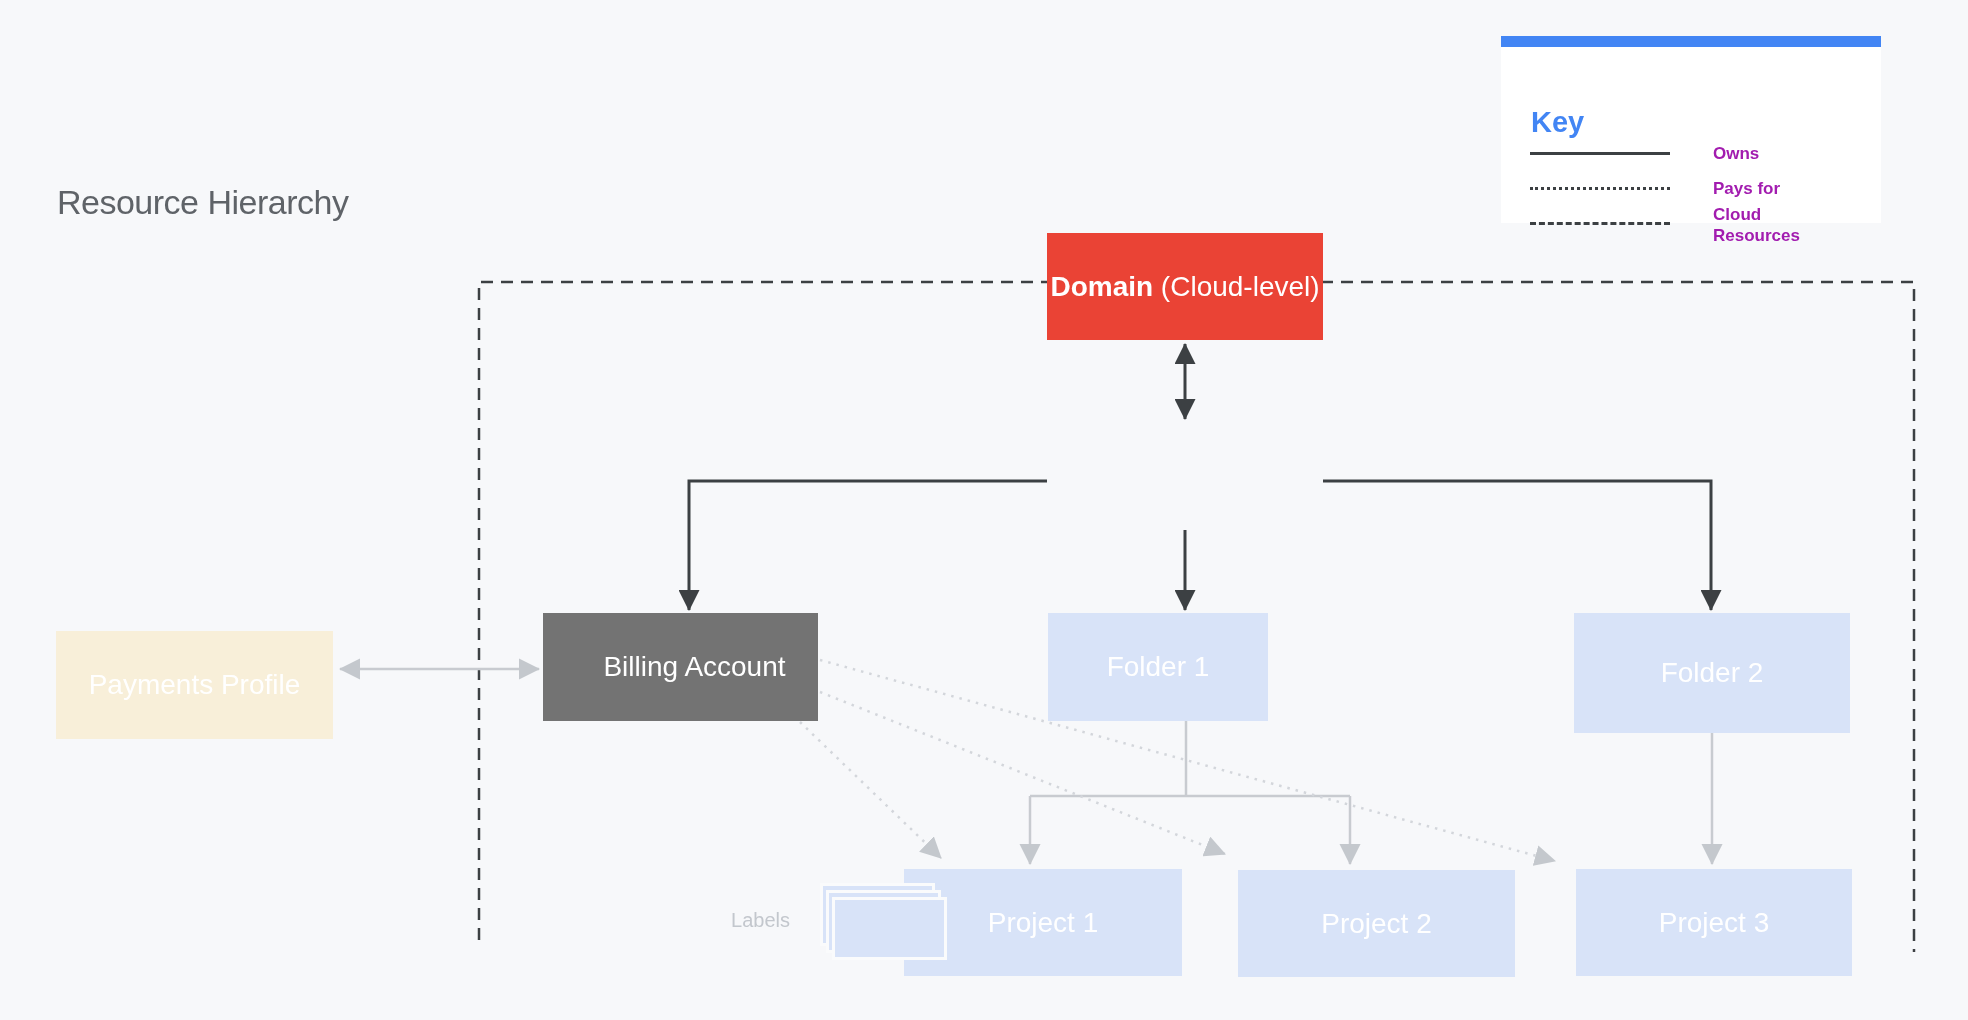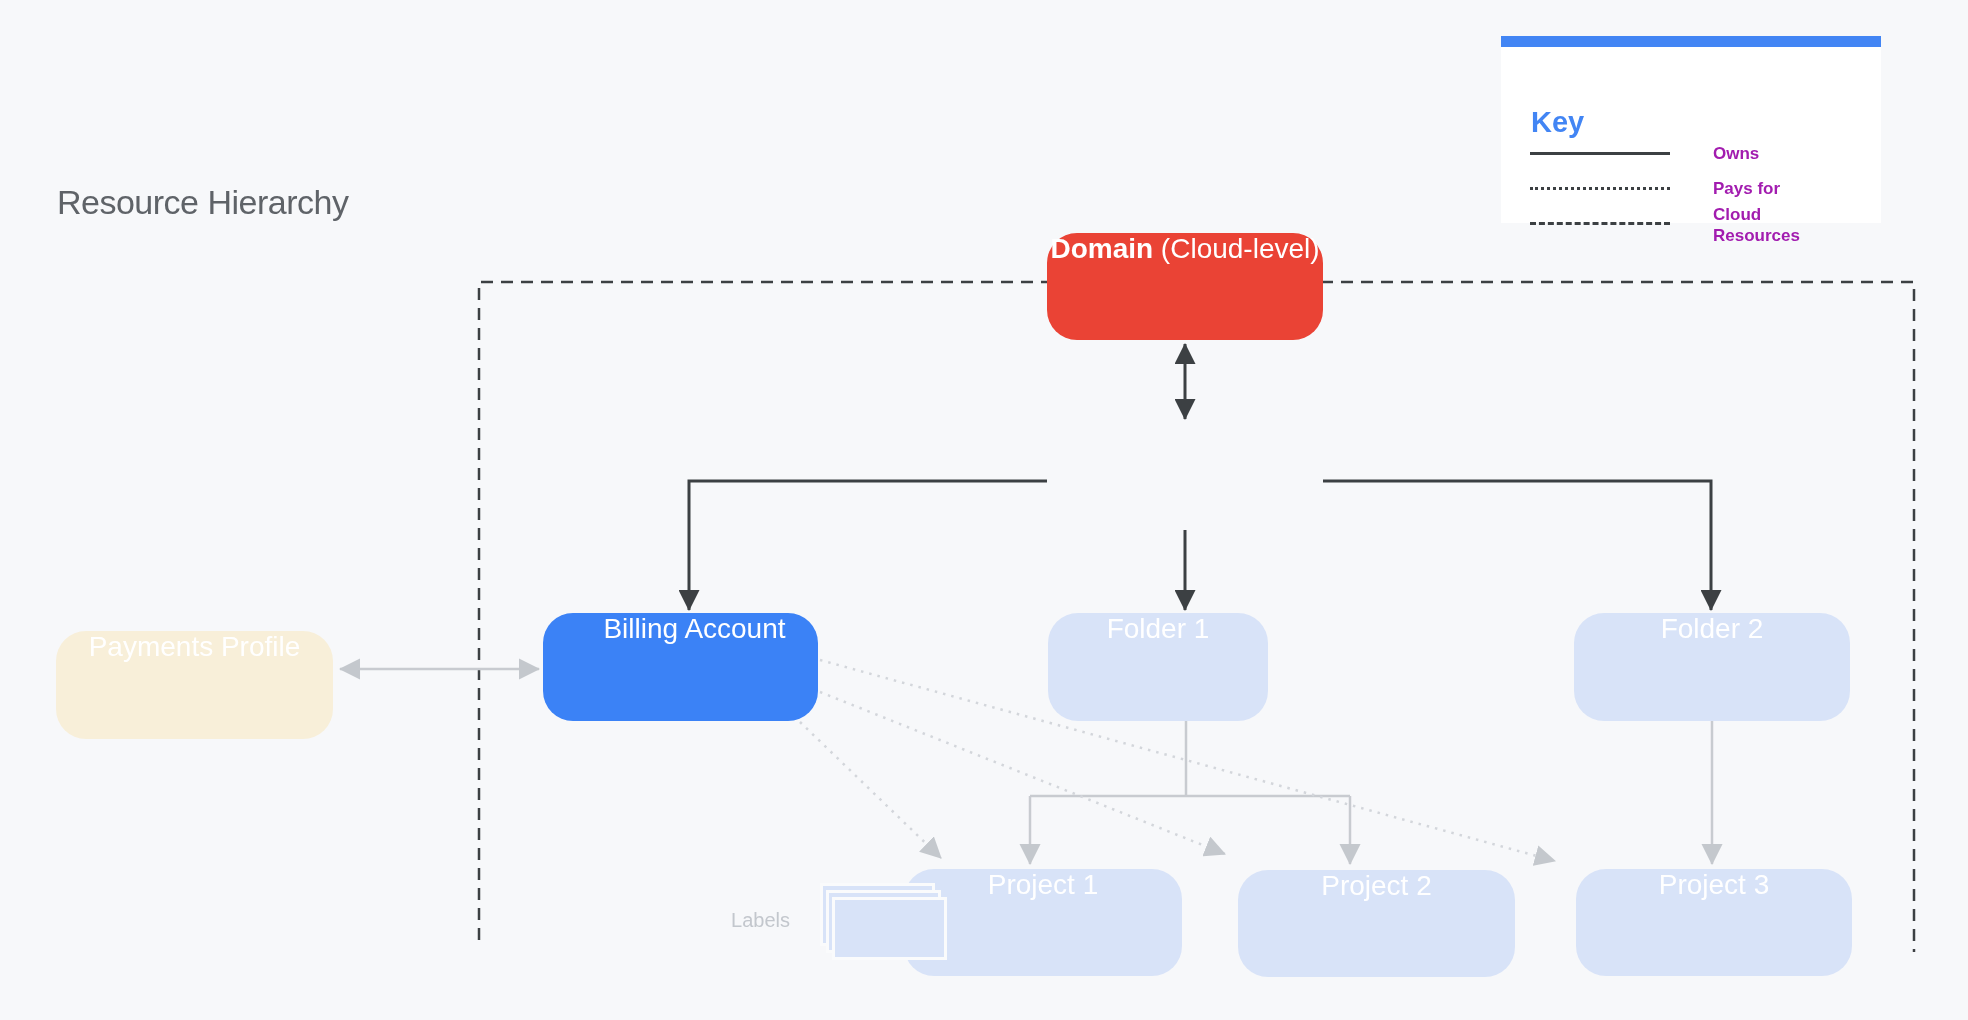--- a/index.html
+++ b/index.html
@@ -10,40 +10,39 @@
     position: relative;
     overflow: hidden;
   }
   #canvas { position: absolute; left: 0; top: 0; width: 1968px; height: 1020px; }
 
   #lines-svg { position: absolute; left: 0; top: 0; z-index: 1; }
 
   .node {
     position: absolute;
     display: flex;
-    align-items: flex-start;
+    align-items: center;
     justify-content: center;
     font-size: 28px;
     color: #FFFFFF;
     z-index: 2;
     white-space: nowrap;
-    border-radius: 30px;
   }
   .node.red  { background: #EA4335; }
   .node.blue { background: #D8E3F8; }
-  .node.green{ background: #3b82f6; padding-left: 28px; }
+  .node.green{ background: #737373; padding-left: 28px; }
   .node.cream{ background: #F8EFD9; }
   .node .b { font-weight: bold; }
 
   #node-domain       { left: 1047px; top: 233px; width: 276px; height: 107px; }
   #node-organization { left: 1047px; top: 423px; width: 276px; height: 107px; font-weight: bold; }
   #node-payments     { left:   56px; top: 631px; width: 277px; height: 108px; }
   #node-billing      { left:  543px; top: 613px; width: 275px; height: 108px; }
   #node-folder1      { left: 1048px; top: 613px; width: 220px; height: 108px; }
-  #node-folder2      { left: 1574px; top: 613px; width: 276px; height: 108px; }
+  #node-folder2      { left: 1574px; top: 613px; width: 276px; height: 120px; }
   #node-project1     { left:  904px; top: 869px; width: 278px; height: 107px; }
   #node-project2     { left: 1238px; top: 870px; width: 277px; height: 107px; }
   #node-project3     { left: 1576px; top: 869px; width: 276px; height: 107px; }
 
   #page-title {
     position: absolute;
     left: 57px; top: 183px;
     font-size: 34px;
     color: #5F6368;
     z-index: 2;

